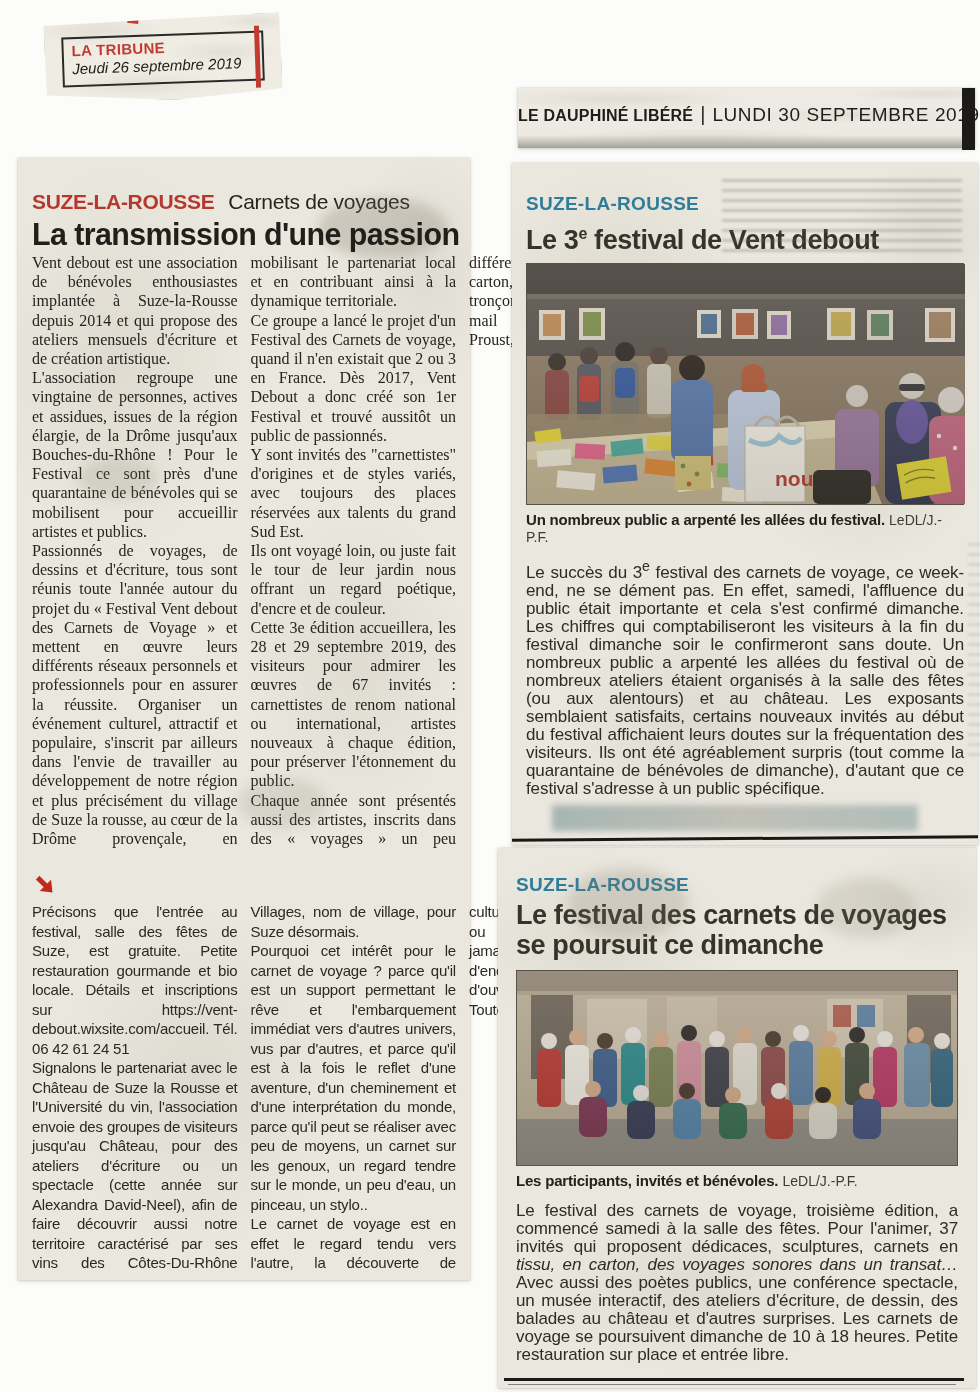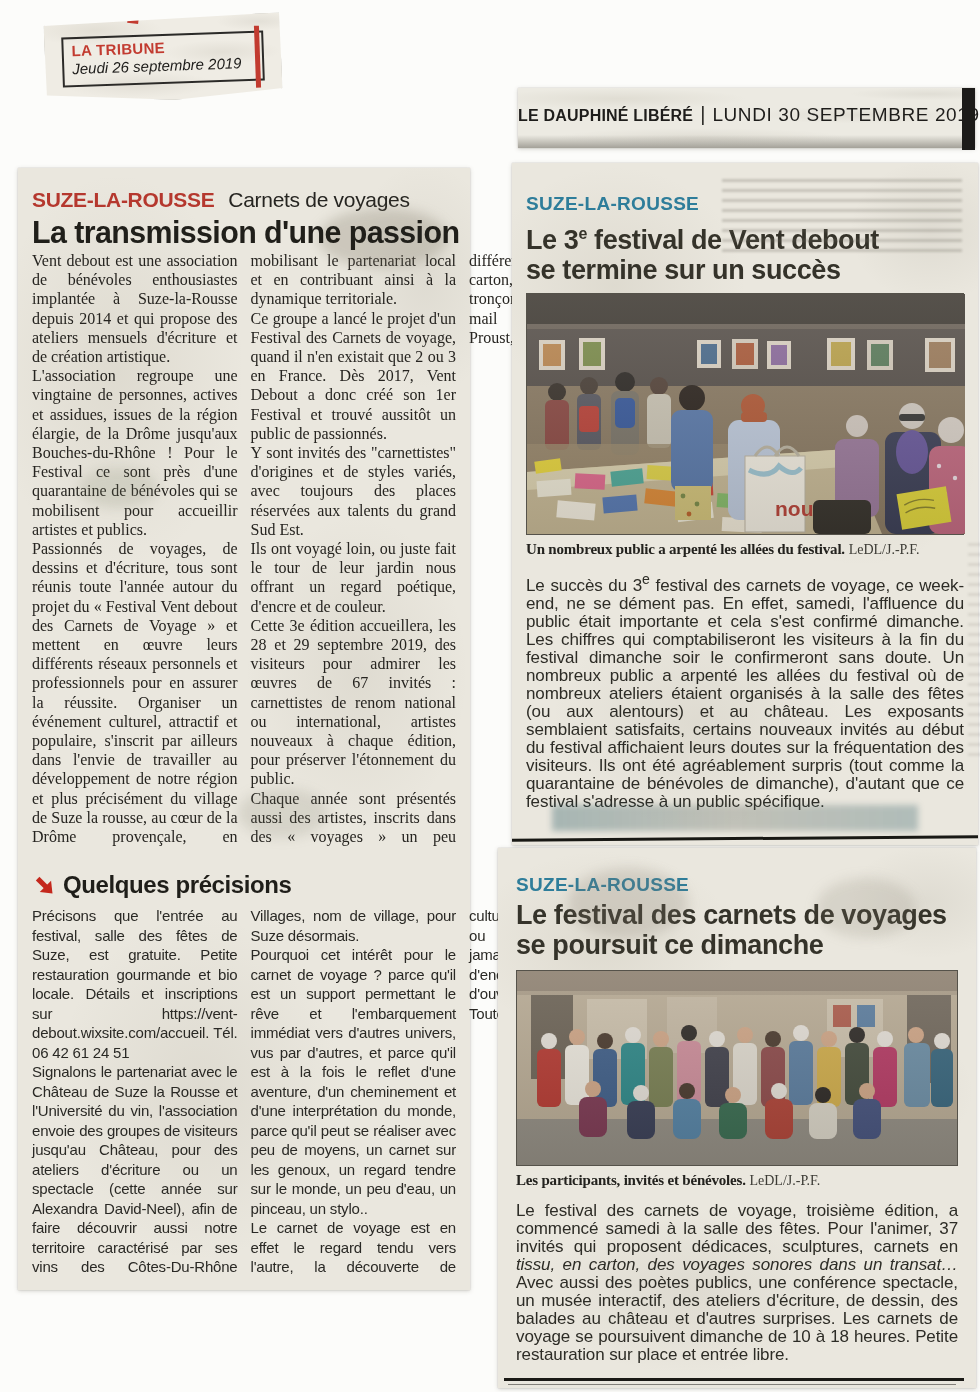--- a/index.html
+++ b/index.html
@@ -41,21 +41,21 @@
   .dauphine-mast { left: 518px; top: 88px; width: 457px; height: 60px; background-color: #eceae2; }
   .dm-line { text-align: center; padding-top: 15px; white-space: nowrap; color: #1e1d1b; }
   .dm-title { font-size: 16px; font-weight: 800; letter-spacing: .2px; }
   .dm-sep { font-size: 20px; font-weight: 300; margin: 0 7px; color: #2a2926; }
   .dm-date { font-size: 19px; font-weight: 500; letter-spacing: .6px; }
   .dm-shade { position: absolute; left: 0; right: 0; bottom: 0; height: 13px;
     background: linear-gradient(rgba(0,0,0,0), rgba(92,89,80,.5)); }
   .dm-bar { position: absolute; right: 0; top: 0; width: 13px; height: 103%; background: #1c1b19; }
 
   
-  .tribune-art { left: 18px; top: 168px; width: 452px; height: 1122px; padding: 20px 14px 0 14px; }
+  .tribune-art { left: 18px; top: 158px; width: 452px; height: 1122px; padding: 32px 14px 0 14px; }
   .ta-kicker { font-size: 21px; white-space: nowrap; }
   .ta-kicker .red { color: #b5382e; font-weight: 700; letter-spacing: -0.3px; }
   .ta-kicker .blk { color: #262521; font-weight: 400; margin-left: 8px; letter-spacing: -0.3px; }
   .ta-headline { font-size: 31px; font-weight: 700; color: #201f1a; letter-spacing: -0.6px;
     margin-top: 3px; transform: scaleX(.98); transform-origin: left; white-space: nowrap; }
   .serif-cols { height: 612px; column-count: 2; column-gap: 13px; column-fill: auto;
     font-family: "Liberation Serif", serif; font-size: 16px; line-height: 19.2px;
     text-align: justify; color: #262420; hyphens: auto; }
   .serif-cols p { margin: 0; }
   .qp-head { display: flex; align-items: center; gap: 7px; margin-top: 8px; }
@@ -65,21 +65,21 @@
   .sans-cols p { margin: 0; }
   .stain { position: absolute; border-radius: 50%; filter: blur(6px); pointer-events: none; }
 
   
   .dauphine-art1 { left: 512px; top: 163px; width: 466px; height: 682px; padding: 0 14px; }
   .dauphine-art2 { left: 498px; top: 848px; width: 478px; height: 540px; padding: 0 18px; }
   .da-kicker { font-size: 19px; font-weight: 700; color: #2e7d9a; letter-spacing: .3px; }
   .da-headline { font-size: 27px; line-height: 30px; font-weight: 700; color: #35332a; letter-spacing: -0.4px; }
   .da-headline sup { font-size: 16px; }
   .photo-frame { border: 1px solid #55524a; background: #888; line-height: 0; }
-  .da-caption { margin-top: 6px; font-size: 15px; color: #23221e; font-family: Liberation Serif, serif; }
+  .da-caption { margin-top: 6px; font-size: 15px; color: #23221e; }
   .da-caption b { font-weight: 700; letter-spacing: -0.2px; }
   .da-credit { font-weight: 400; font-size: 14px; color: #3c3b35; }
   .da-body { text-align: justify; font-size: 17px; line-height: 18px; color: #2d2c26; letter-spacing: -0.1px; }
   .art1-body { margin-top: 12px; }
   .art2-body { margin-top: 13px; }
   .ghost-lines { position: absolute; pointer-events: none; filter: blur(1.2px);
     background: repeating-linear-gradient(180deg, rgba(110,106,95,.28) 0 3px, transparent 3px 10px); }
   .bleed-teal { position: absolute; left: 40px; right: 60px; bottom: 14px; height: 26px; filter: blur(3px);
     background: linear-gradient(90deg, rgba(42,90,100,.35), rgba(70,80,70,.25), rgba(42,90,100,.3)); }
   .edge-line { position: absolute; left: 0; right: 0; bottom: 5px; height: 3px; background: #181814; transform: rotate(-0.4deg); }
@@ -132,38 +132,36 @@
       <p>Chaque année sont présentés aussi des artistes, inscrits dans des « voyages » un peu différents : art singulier, carnets carton, carnets tissus, sculpteur tronçonneuse, musée interactif, mail art, mappemondes de Proust, street artist… etc..</p>
     </div>
 
     <div class="qp-head">
       <svg width="24" height="22" viewBox="0 0 24 22" aria-hidden="true">
         <g transform="rotate(45 12 11)">
           <rect x="3" y="8.5" width="13" height="5" fill="#c4281d"></rect>
           <polygon points="14,3 24,11 14,19" fill="#c4281d"></polygon>
         </g>
       </svg>
-      <h2 class="qp-title">Quelques précisions</h2>
     </div>
 
     <div class="sans-cols">
       <p>Précisons que l'entrée au festival, salle des fêtes de Suze, est gratuite. Petite restauration gourmande et bio locale. Détails et inscriptions sur https://vent-debout.wixsite.com/accueil. Tél. 06 42 61 24 51</p>
       <p>Signalons le partenariat avec le Château de Suze la Rousse et l'Université du vin, l'association envoie des groupes de visiteurs jusqu'au Château, pour des ateliers d'écriture ou un spectacle (cette année sur Alexandra David-Neel), afin de faire découvrir aussi notre territoire caractérisé par ses vins des Côtes-Du-Rhône Villages, nom de village, pour Suze désormais.</p>
       <p>Pourquoi cet intérêt pour le carnet de voyage ? parce qu'il est un support permettant le rêve et l'embarquement immédiat vers d'autres univers, vus par d'autres, et parce qu'il est à la fois le reflet d'une aventure, d'un cheminement et d'une interprétation du monde, parce qu'il peut se réaliser avec peu de moyens, un carnet sur les genoux, un regard tendre sur le monde, un peu d'eau, un pinceau, un stylo..</p>
       <p>Le carnet de voyage est en effet le regard tendu vers l'autre, la découverte de cultures différentes, étranges ou étrangères, et plus que jamais, nous faisons le pari d'encourager ces valeurs d'ouverture et de tolérance. Toute une philosophie.</p>
     </div>
   </div>
 
   <div class="clip dauphine-art1">
     <div class="ghost-lines" style="left:210px; top:16px; width:240px; height:78px;"></div>
     <div class="ghost-lines" style="right:-4px; top:380px; width:14px; height:220px; opacity:.5;"></div>
 
     <div class="da-kicker mt30">SUZE-LA-ROUSSE</div>
     <h1 class="da-headline mt4"><span>Le 3</span><sup>e</sup><span> festival de Vent debout</span><br>
-      <span>se termine sur un succès</span>
     </h1>
 
     <div class="photo-frame mt8">
       <svg width="438" height="240" viewBox="0 0 438 240" aria-hidden="true">
         <rect width="438" height="240" fill="#8a7a63"></rect>
         <rect width="438" height="36" fill="#3f3a33"></rect>
         <rect y="34" width="438" height="58" fill="#57504a"></rect>
         <rect y="30" width="438" height="5" fill="#6b6258"></rect>
 
         <g>

